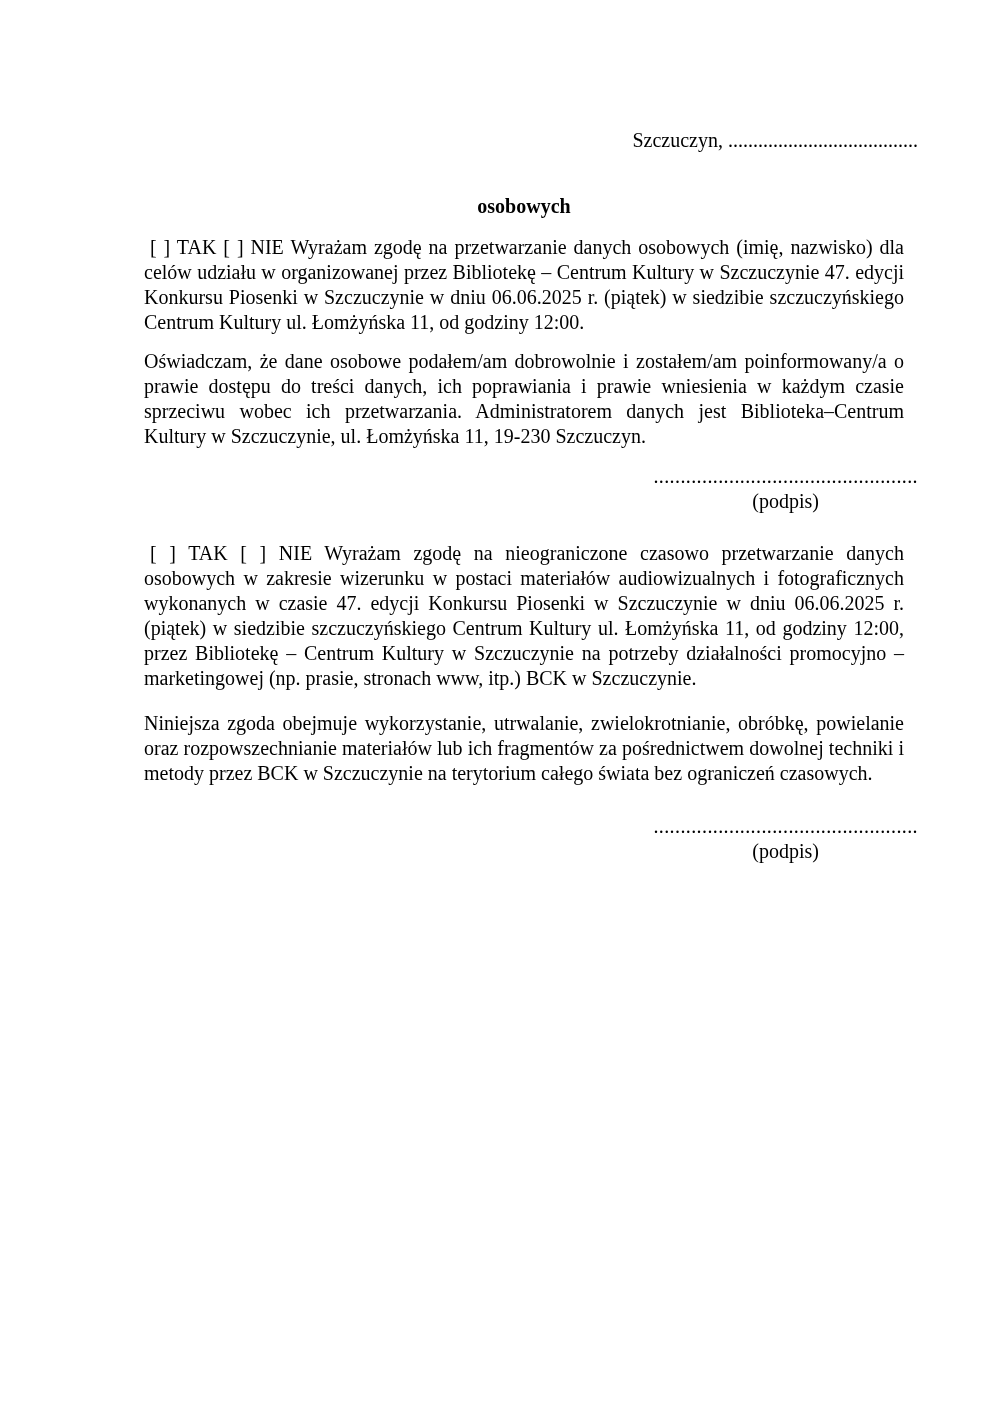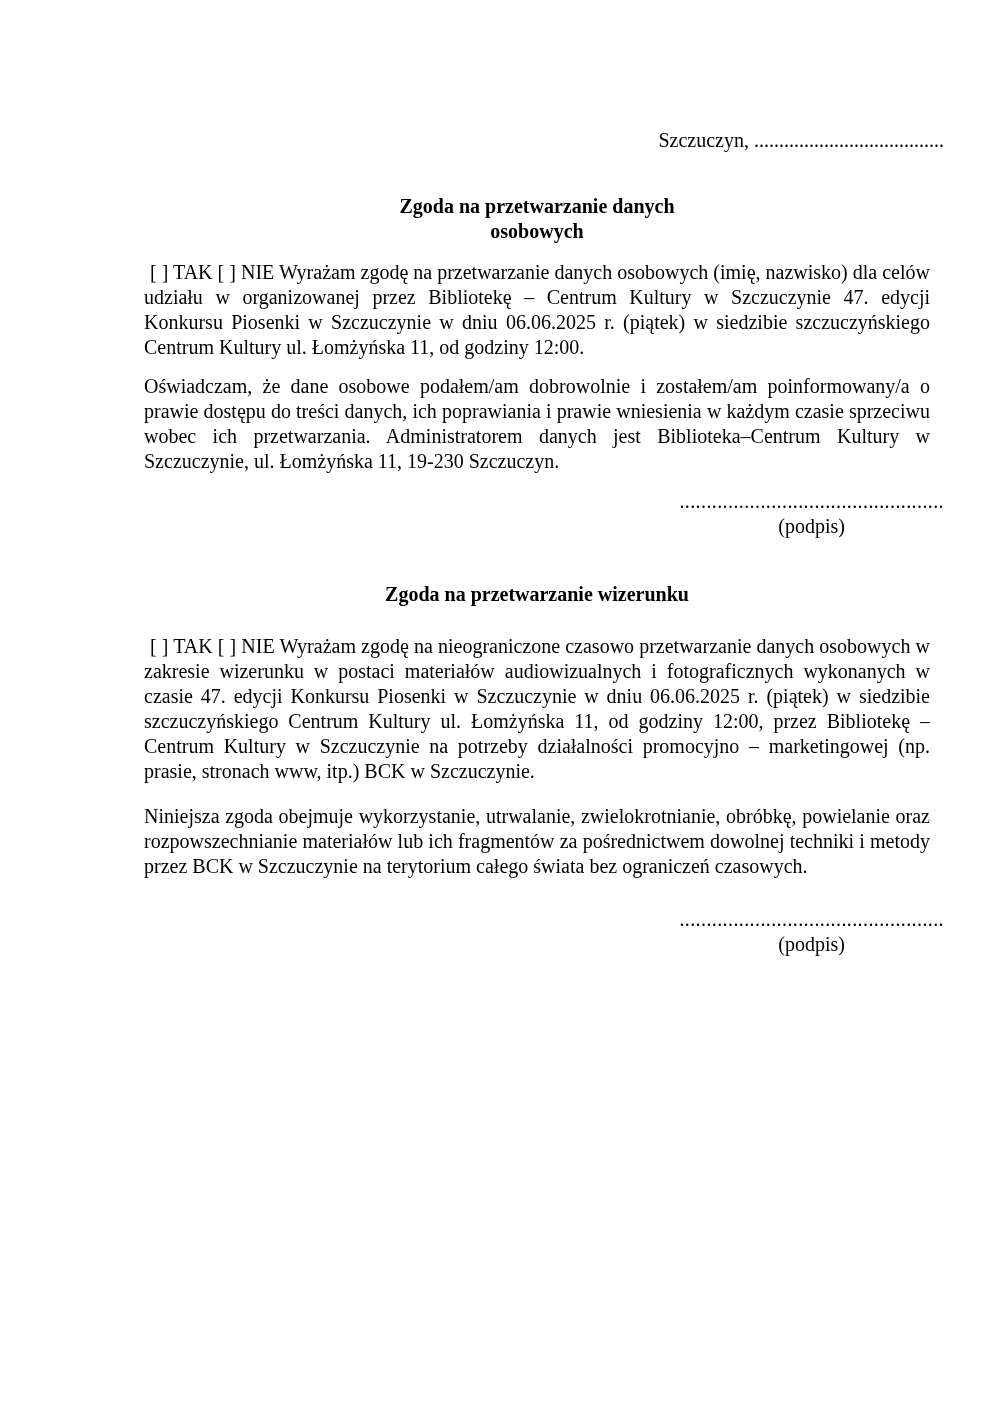--- a/index.html
+++ b/index.html
@@ -10,21 +10,21 @@
   .page {
     width: 1000px;
     height: 1358px;
     margin: 0 auto;
     background: #ffffff;
     color: #000000;
     font-family: "Liberation Serif", "DejaVu Serif", serif;
     font-size: 20px;
     line-height: 25px;
     box-sizing: border-box;
-    padding: 128px 56px 60px 130px;
+    padding: 128px 82px 60px 130px;
     overflow: hidden;
   }
   .date-line {
     text-align: right;
     white-space: nowrap;
   }
   .doc-title {
     font-weight: bold;
     text-align: center;
     margin: 41px 0 0 0;
@@ -59,34 +59,32 @@
   }
 </style>
 </head>
 <body>
 
 <div class="page">
 
   <div class="date-line">Szczuczyn, ......................................</div>
 
   <div class="doc-title">
-    <div>Zgoda na przetwarzanie danych</div>
     <div>osobowych</div>
   </div>
 
   <p class="para para-checkbox mt-first">[ ] TAK [ ] NIE Wyrażam zgodę na przetwarzanie danych osobowych (imię, nazwisko) dla celów udziału w organizowanej przez Bibliotekę – Centrum Kultury w Szczuczynie 47. edycji Konkursu Piosenki w Szczuczynie w dniu 06.06.2025 r. (piątek) w siedzibie szczuczyńskiego Centrum Kultury ul. Łomżyńska 11, od godziny 12:00.</p>
 
   <p class="para">Oświadczam, że dane osobowe podałem/am dobrowolnie i zostałem/am poinformowany/a o prawie dostępu do treści danych, ich poprawiania i prawie wniesienia w każdym czasie sprzeciwu wobec ich przetwarzania. Administratorem danych jest Biblioteka–Centrum Kultury w Szczuczynie, ul. Łomżyńska 11, 19-230 Szczuczyn.</p>
 
   <div class="sig-block sig-block-1">
     <div class="sig-dots">.................................................</div>
     <div>(podpis)</div>
   </div>
 
-  <div class="doc-title-2">Zgoda na przetwarzanie wizerunku</div>
 
   <p class="para para-checkbox mt-sect">[ ] TAK [ ] NIE Wyrażam zgodę na nieograniczone czasowo przetwarzanie danych osobowych w zakresie wizerunku w postaci materiałów audiowizualnych i fotograficznych wykonanych w czasie 47. edycji Konkursu Piosenki w Szczuczynie w dniu 06.06.2025 r. (piątek) w siedzibie szczuczyńskiego Centrum Kultury ul. Łomżyńska 11, od godziny 12:00, przez Bibliotekę – Centrum Kultury w Szczuczynie na potrzeby działalności promocyjno – marketingowej (np. prasie, stronach www, itp.) BCK w Szczuczynie.</p>
 
   <p class="para mt-block">Niniejsza zgoda obejmuje wykorzystanie, utrwalanie, zwielokrotnianie, obróbkę, powielanie oraz rozpowszechnianie materiałów lub ich fragmentów za pośrednictwem dowolnej techniki i metody przez BCK w Szczuczynie na terytorium całego świata bez ograniczeń czasowych.</p>
 
 
   <div class="sig-block sig-block-2">
     <div class="sig-dots">.................................................</div>
     <div>(podpis)</div>
   </div>

